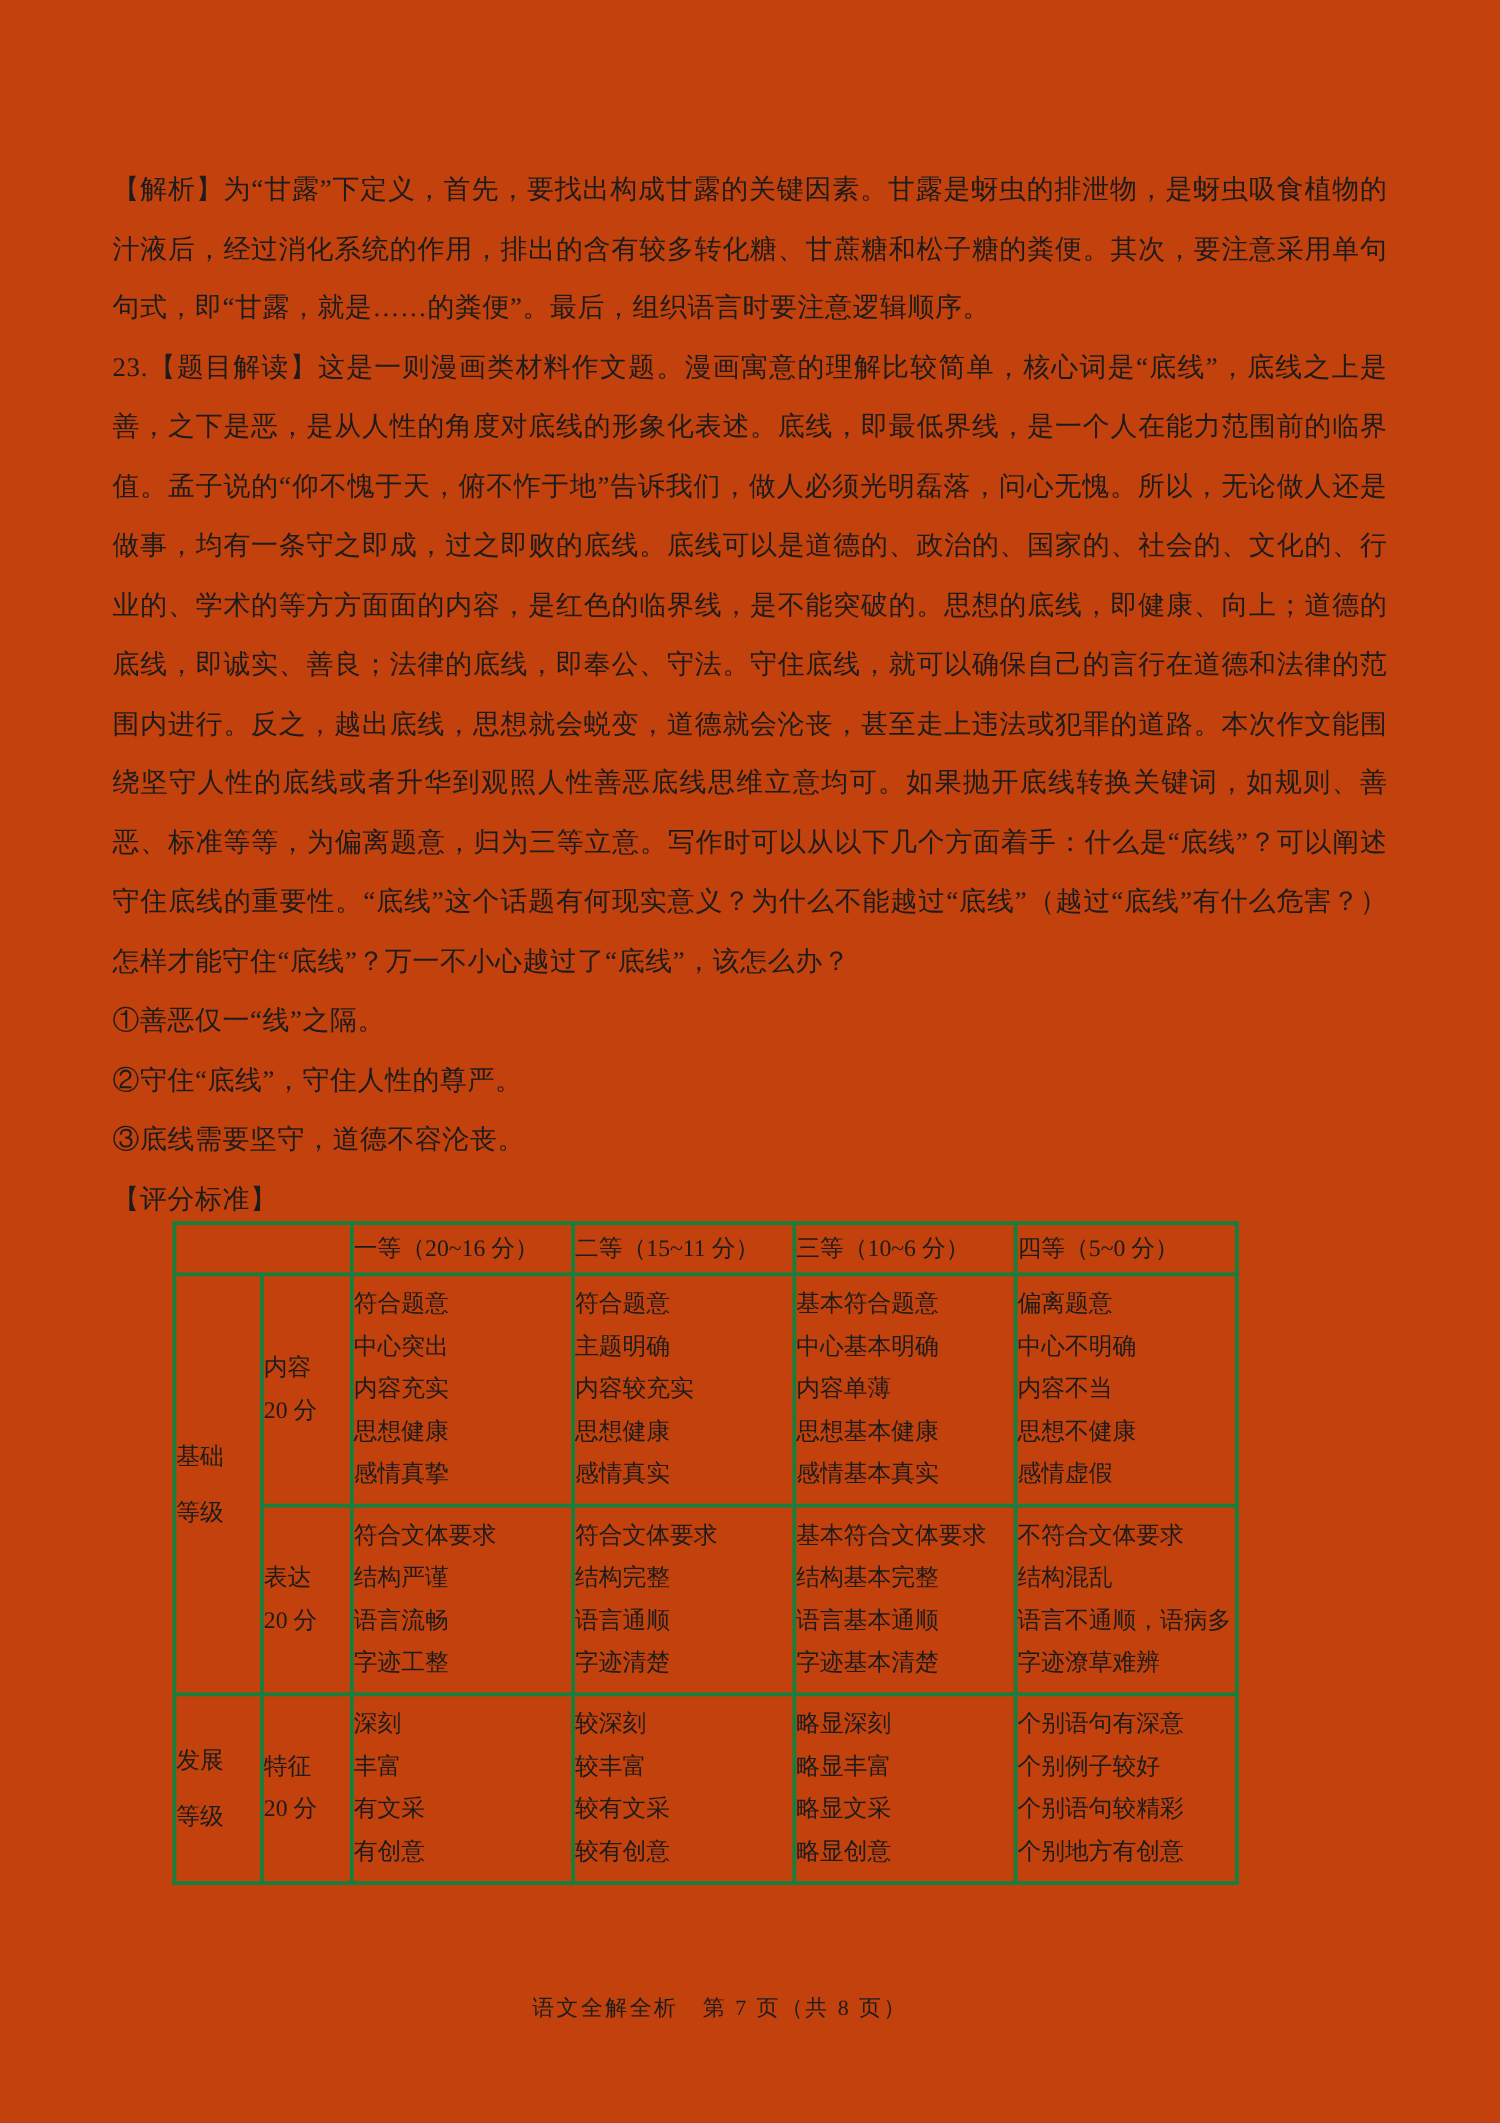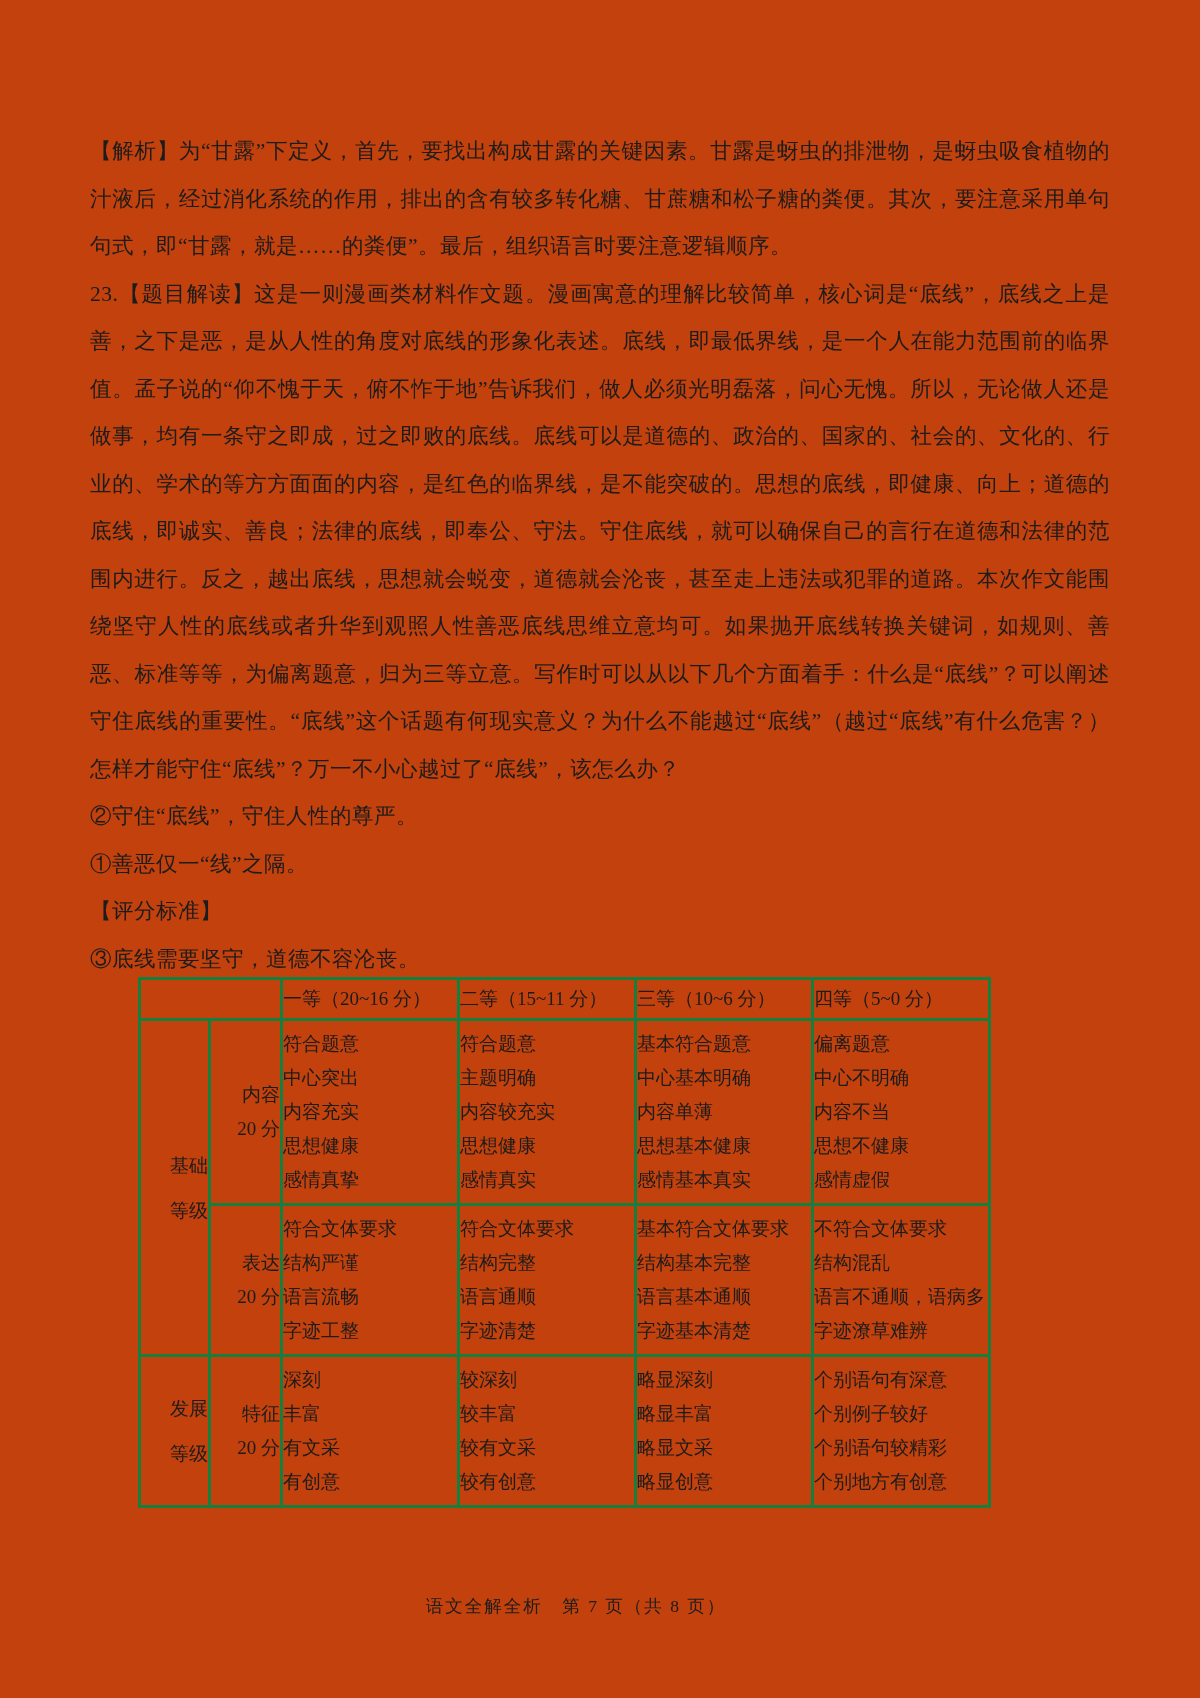--- a/index.html
+++ b/index.html
@@ -34,21 +34,21 @@
   }
   table.rubric td {
     border:3px solid #15803d;
     vertical-align:middle;
     padding:6px 0;
   }
   table.rubric { border:2px solid #1f1f1f; }
   td.hdr-cell { padding:8px 0 8px 12px; text-align:left; height:26px; }
   td.body-cell { text-align:left; padding:7px 4px 7px 12px; }
   td.body-cell .line { line-height:34px; white-space:nowrap; }
-  td.glabel, td.slabel { text-align:right;margin-top:33px; }
+  td.glabel, td.slabel { text-align:left;margin-top:33px; }
   td.glabel .line { line-height:45px; }
   td.slabel .line { line-height:34px; }
   .footer {
     position:absolute; left:0; top:1594px; width:1152px;
     text-align:center;
     font-size:17.5px;
     letter-spacing:2px;
     color:#1c1c1c;
   }
 </style>
@@ -56,27 +56,27 @@
 <body>
 
 <div class="page">
   <div class="content">
 
     <p class="para">【解析】为“甘露”下定义，首先，要找出构成甘露的关键因素。甘露是蚜虫的排泄物，是蚜虫吸食植物的汁液后，经过消化系统的作用，排出的含有较多转化糖、甘蔗糖和松子糖的粪便。其次，要注意采用单句句式，即“甘露，就是……的粪便”。最后，组织语言时要注意逻辑顺序。</p>
 
     <p class="para">23.【题目解读】这是一则漫画类材料作文题。漫画寓意的理解比较简单，核心词是“底线”，底线之上是善，之下是恶，是从人性的角度对底线的形象化表述。底线，即最低界线，是一个人在能力范围前的临界值。孟子说的“仰不愧于天，俯不怍于地”告诉我们，做人必须光明磊落，问心无愧。所以，无论做人还是做事，均有一条守之即成，过之即败的底线。底线可以是道德的、政治的、国家的、社会的、文化的、行业的、学术的等方方面面的内容，是红色的临界线，是不能突破的。思想的底线，即健康、向上；道德的底线，即诚实、善良；法律的底线，即奉公、守法。守住底线，就可以确保自己的言行在道德和法律的范围内进行。反之，越出底线，思想就会蜕变，道德就会沦丧，甚至走上违法或犯罪的道路。本次作文能围绕坚守人性的底线或者升华到观照人性善恶底线思维立意均可。如果抛开底线转换关键词，如规则、善恶、标准等等，为偏离题意，归为三等立意。写作时可以从以下几个方面着手：什么是“底线”？可以阐述守住底线的重要性。“底线”这个话题有何现实意义？为什么不能越过“底线”（越过“底线”有什么危害？）怎样才能守住“底线”？万一不小心越过了“底线”，该怎么办？</p>
 
 
+    <p class="para single">①善恶仅一“线”之隔。</p>
+
     <p class="para single">②守住“底线”，守住人性的尊严。</p>
 
-    <p class="para single">①善恶仅一“线”之隔。</p>
+    <p class="para single">③底线需要坚守，道德不容沦丧。</p>
 
     <p class="para single">【评分标准】</p>
-
-    <p class="para single">③底线需要坚守，道德不容沦丧。</p>
 
     <div class="rubric-wrap">
       <table class="rubric">
         <colgroup>
           <col style="width:70px">
             <col style="width:72px">
           <col style="width:177px">
             <col style="width:177px">
           <col style="width:177px">
             <col style="width:177px">

